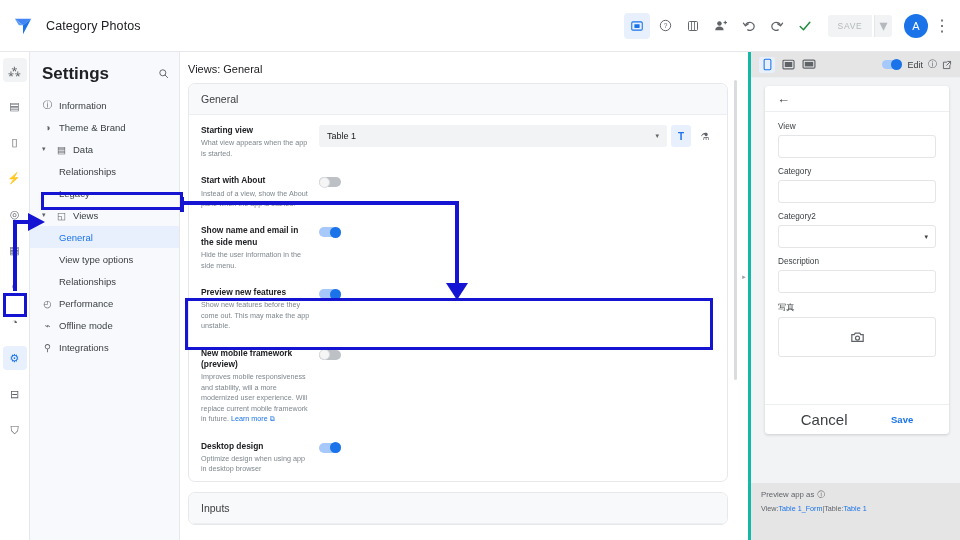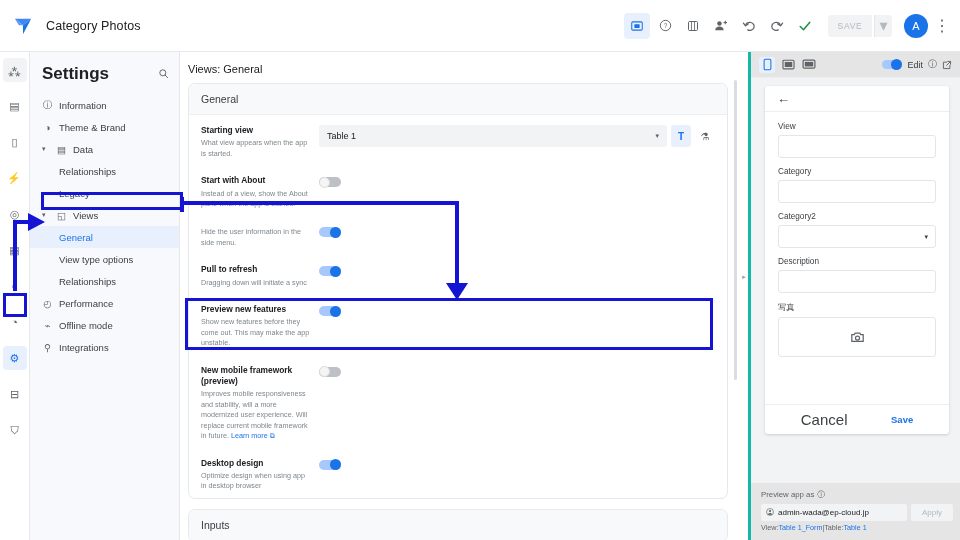--- a/index.html
+++ b/index.html
@@ -382,33 +382,22 @@
             </div>
             <div class="ctl">
               <div class="toggle off">
                 <div class="track"></div>
                 <div class="knob"></div>
               </div>
             </div>
           </div>
           <div class="row">
             <div class="labels">
+              <div class="lbl">Show name and email in the side menu</div>
               <div class="desc">Hide the user information in the side menu.</div>
-            </div>
-            <div class="ctl">
-              <div class="toggle on">
-                <div class="track"></div>
-                <div class="knob"></div>
-              </div>
-            </div>
-          </div>
-          <div class="row">
-            <div class="labels">
-              <div class="lbl">Pull to refresh</div>
-              <div class="desc">Dragging down will initiate a sync</div>
             </div>
             <div class="ctl">
               <div class="toggle on">
                 <div class="track"></div>
                 <div class="knob"></div>
               </div>
             </div>
           </div>
           <div class="row">
             <div class="labels">
@@ -529,33 +518,20 @@
           <div class="ph-save">Save</div>
         </div>
       </div>
     </div>
 
     <div class="pv-foot">
       <div class="cap">
         <span>Preview app as</span>
         <span>ⓘ</span>
       </div>
-      <div class="pv-userrow">
-        <div class="pv-user">
-          <span>
-            <svg width="8" height="8" viewBox="0 0 12 12">
-              <circle cx="6" cy="6" r="5.2" fill="none" stroke="#5f6368" stroke-width="1"></circle>
-              <circle cx="6" cy="4.6" r="1.6" fill="#5f6368"></circle>
-              <path d="M2.6 10c.5-1.8 1.8-2.6 3.4-2.6S8.9 8.2 9.4 10z" fill="#5f6368"></path>
-            </svg>
-          </span>
-          <span>admin-wada@ep-cloud.jp</span>
-        </div>
-        <div class="pv-apply">Apply</div>
-      </div>
       <div class="pv-meta">
         <span>View:</span>
         <span class="l">Table 1_Form</span>
         <span>|</span>
         <span>Table:</span>
         <span class="l">Table 1</span>
       </div>
     </div>
   </div>
 

